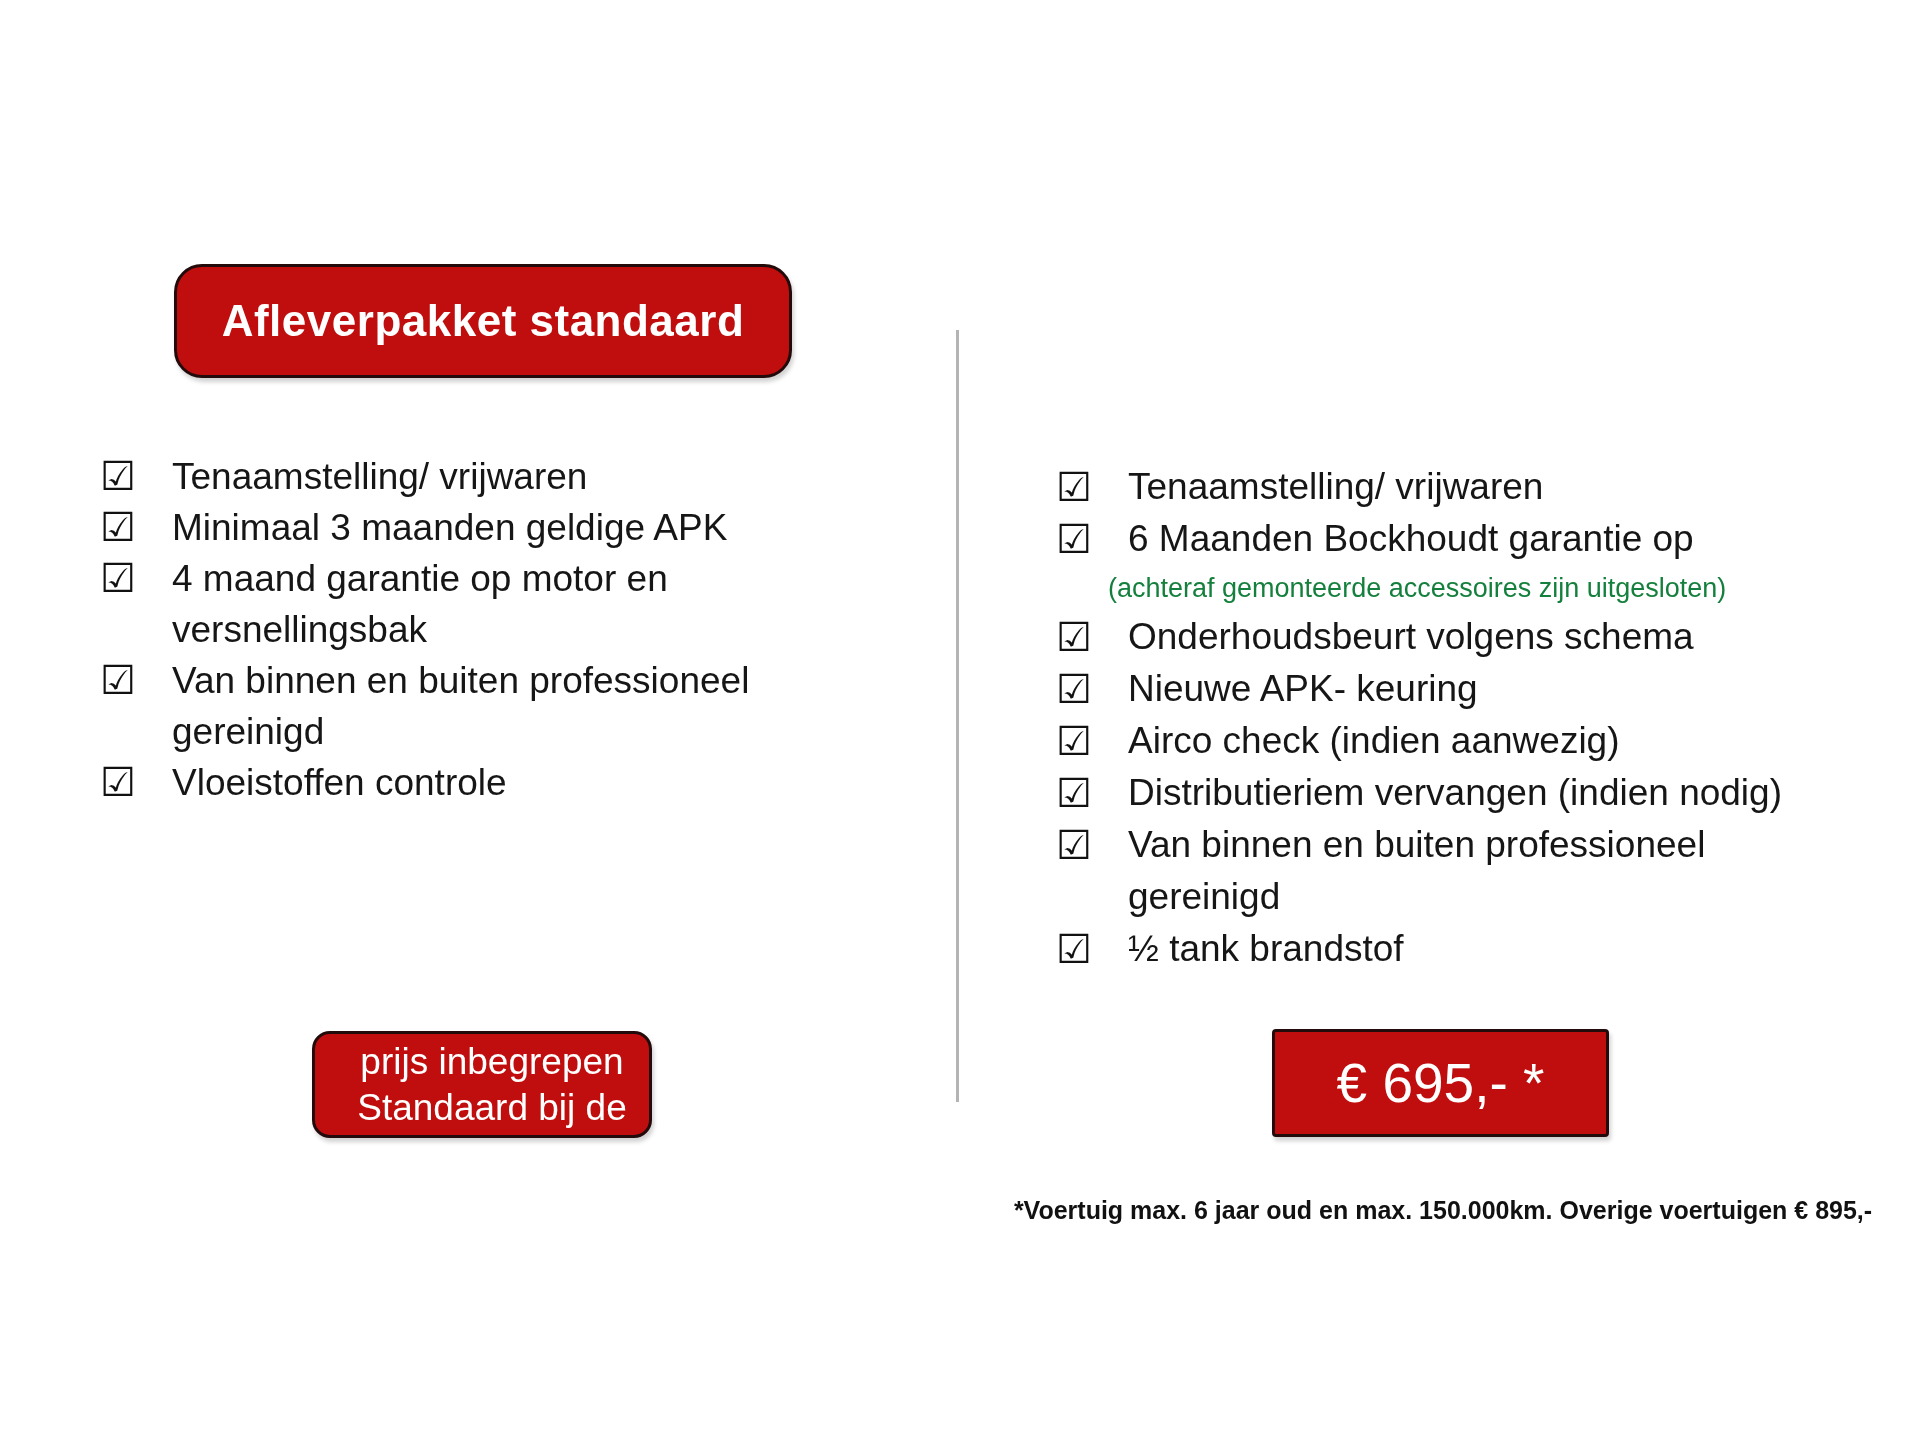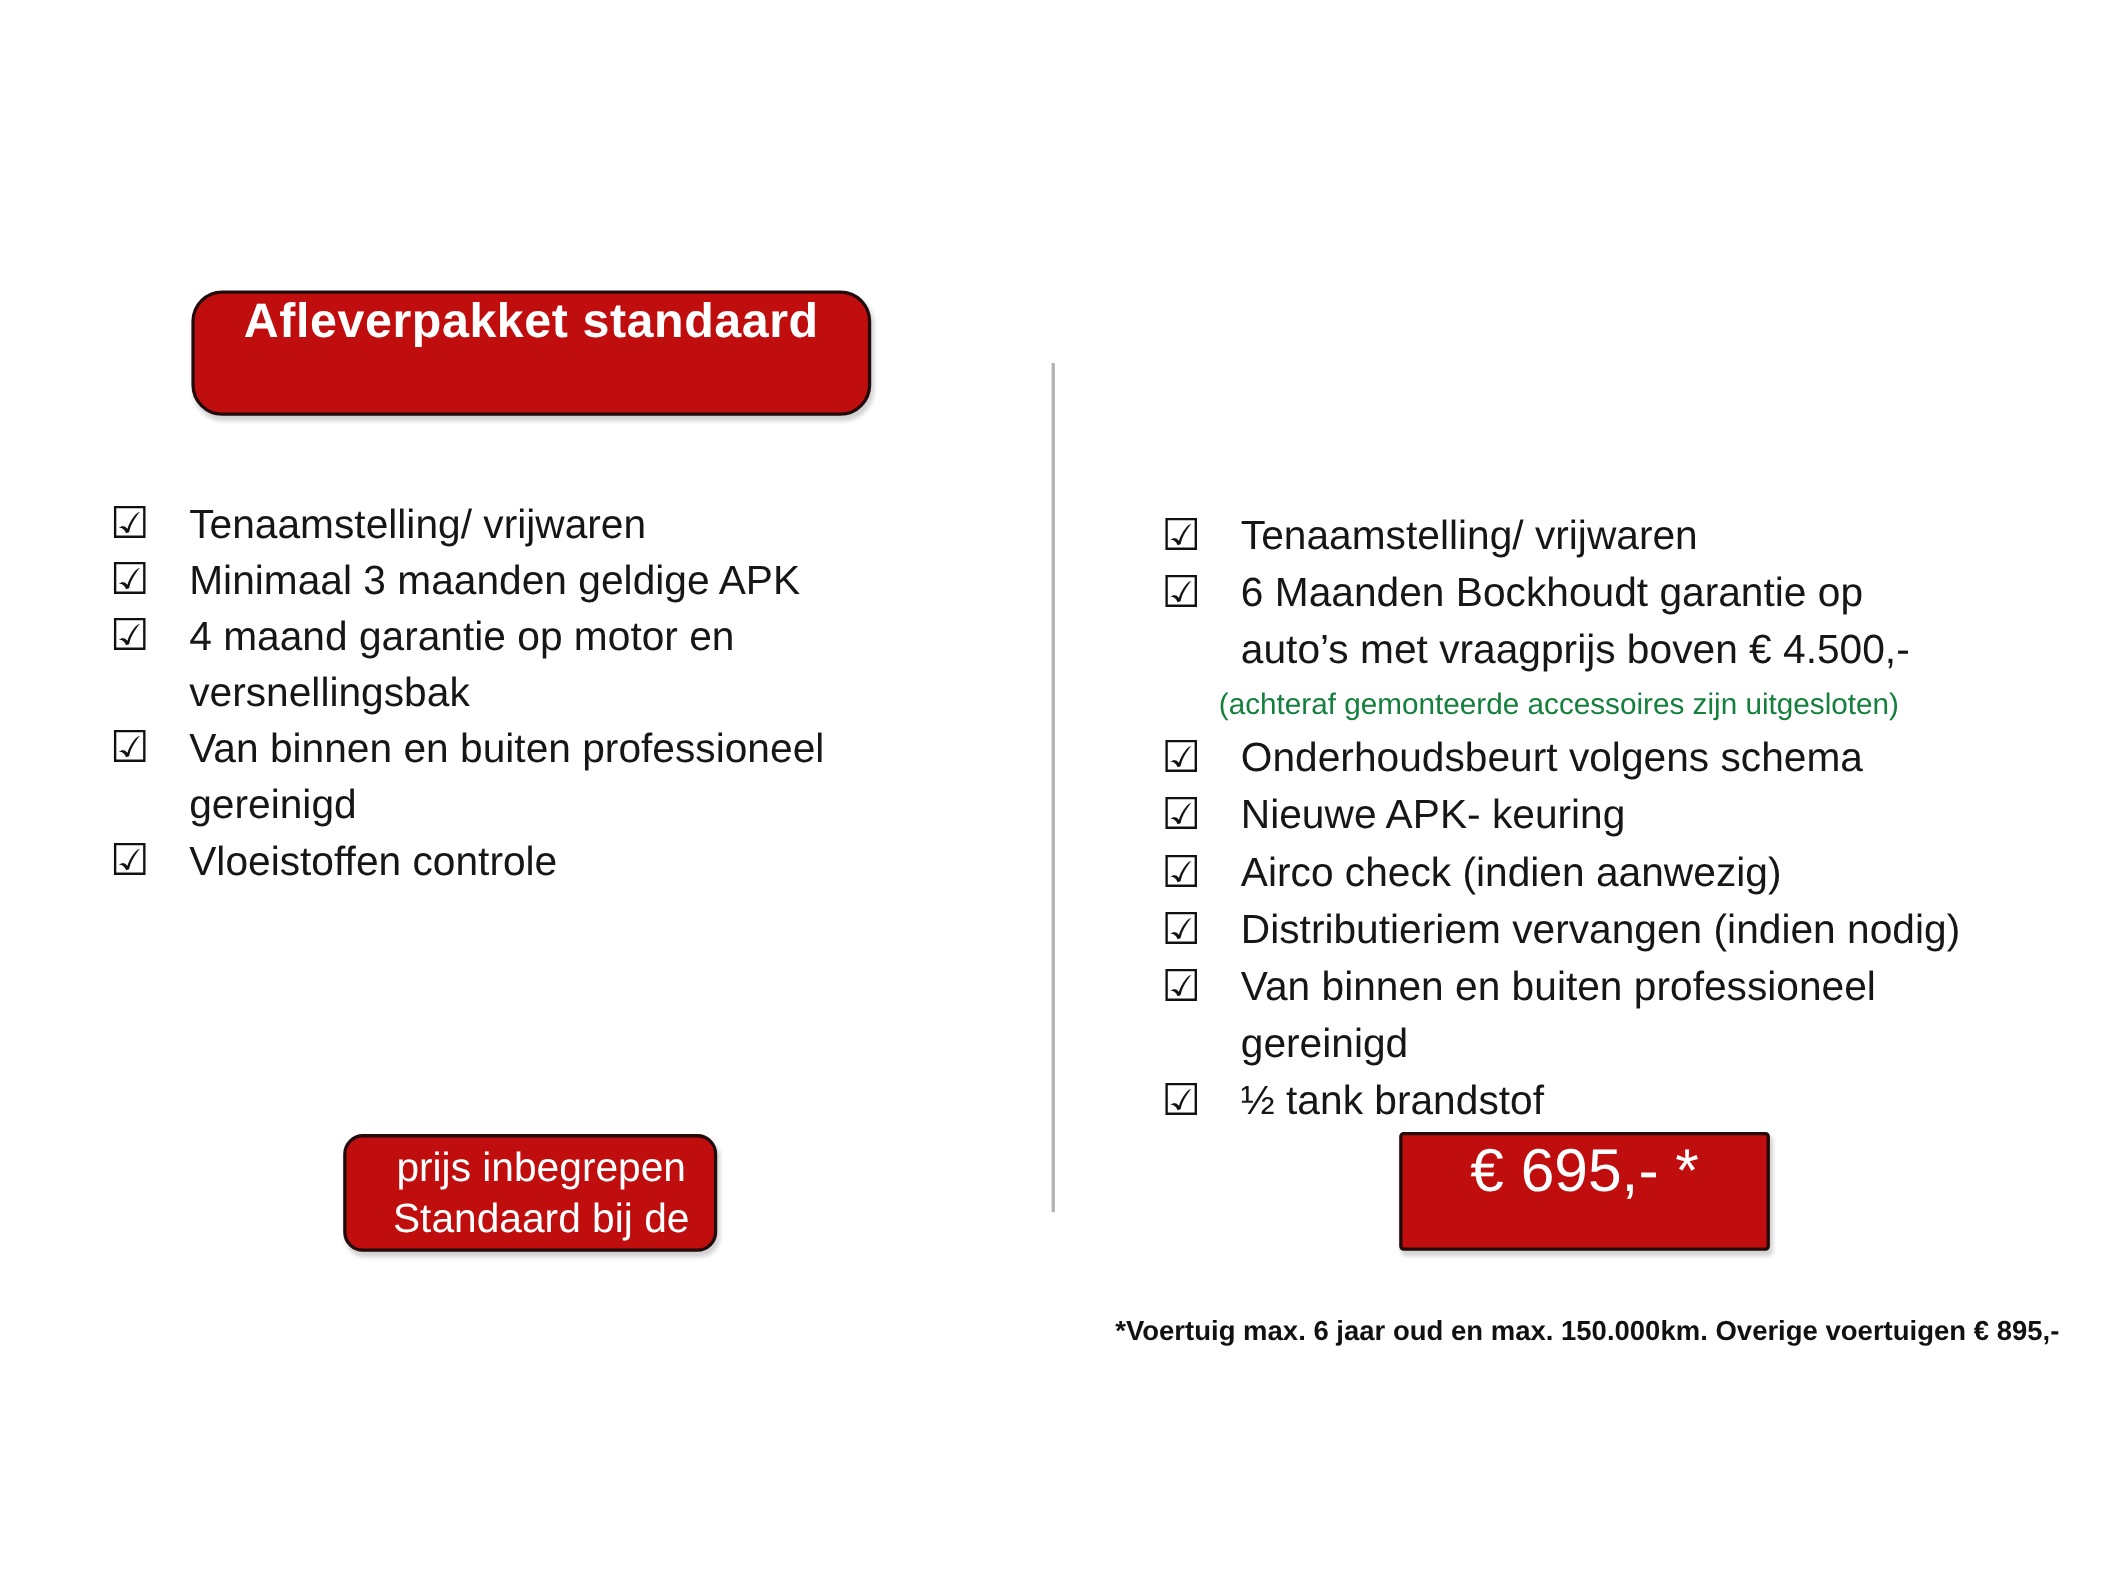--- a/index.html
+++ b/index.html
@@ -10,21 +10,21 @@
     font-family:"Liberation Sans", sans-serif;
     color:#161616;
     overflow:hidden;
   }
   
   .redbox{
     position:absolute;
     background:#c00e0e;
     border:3px solid #230b0b;
     color:#ffffff;
-    display:flex;justify-content:center;
+    display:flex;align-items:center;justify-content:center;
     text-align:center;
     box-shadow:2px 4px 4px rgba(0,0,0,0.18);
     box-sizing:border-box;
   }
   .hdr{border-radius:28px;font-weight:bold;font-size:44px;letter-spacing:0.5px;}
   #hdr-left{left:174px;top:264px;width:618px;height:114px;}
   #hdr-right{left:1135px;top:264px;width:627px;height:116px;}
 
   #divider{
     position:absolute;left:956px;top:330px;width:3px;height:772px;
@@ -110,21 +110,20 @@
     <div class="item">
       <span class="cb">☑</span>
       <div class="txt">
           <span class="line">Tenaamstelling/ vrijwaren</span>
         </div>
     </div>
     <div class="item">
       <span class="cb">☑</span>
       <div class="txt">
           <span class="line">6 Maanden Bockhoudt garantie op</span>
-          <span class="line">auto’s met vraagprijs boven € 4.500,-</span>
           <span class="subnote">(achteraf gemonteerde accessoires zijn uitgesloten)</span>
         </div>
     </div>
     <div class="item">
       <span class="cb">☑</span>
       <div class="txt">
           <span class="line">Onderhoudsbeurt volgens schema</span>
         </div>
     </div>
     <div class="item">

